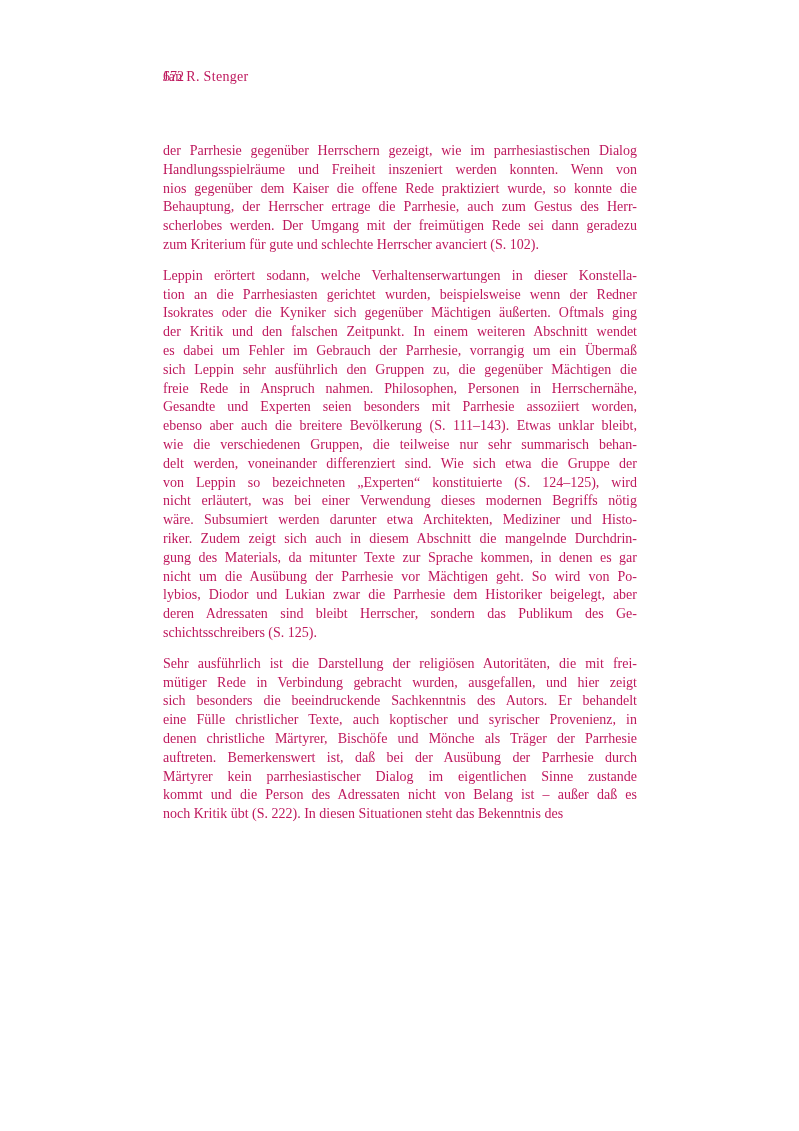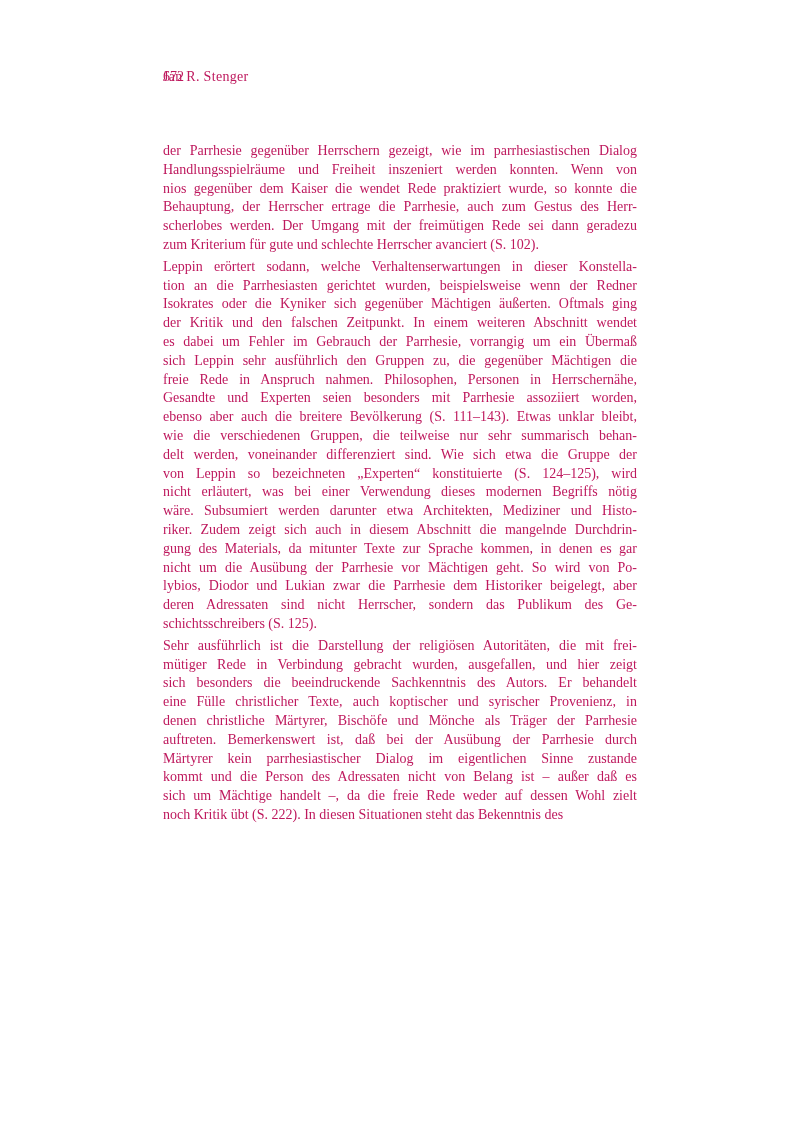--- a/index.html
+++ b/index.html
@@ -36,21 +36,21 @@
   }
   .running-head {
     display: block;
     text-align: left;
     letter-spacing: 0.3px;
   }
   .body-text {
     margin-top: 56px;
   }
   .paragraph { margin: 0; }
-  .paragraph + .paragraph { margin-top: 3px; }
+  .paragraph + .paragraph { margin-top: 12px; }
   .line {
     height: 18.8px;
     font-size: 14px;
     line-height: 18.8px;
     text-align: justify;
     text-align-last: justify;
     overflow: hidden;
     white-space: normal;
     font-family: Liberation Serif, serif;
   }
@@ -64,21 +64,21 @@
 <div class="page">
   <div class="content">
     <header class="running-header">
       <span class="page-number">672</span>
       <span class="running-head">Jan R. Stenger</span>
     </header>
     <main class="body-text">
         <div class="paragraph">
           <div class="line">der Parrhesie gegenüber Herrschern gezeigt, wie im parrhesiastischen Dialog</div>
           <div class="line">Handlungsspielräume und Freiheit inszeniert werden konnten. Wenn von</div>
-          <div class="line">nios gegenüber dem Kaiser die wendet Rede praktiziert wurde, so konnte die</div>
+          <div class="line">nios gegenüber dem Kaiser die offene Rede praktiziert wurde, so konnte die</div>
           <div class="line">Behauptung, der Herrscher ertrage die Parrhesie, auch zum Gestus des Herr-</div>
           <div class="line">scherlobes werden. Der Umgang mit der freimütigen Rede sei dann geradezu</div>
           <div class="line last">zum Kriterium für gute und schlechte Herrscher avanciert (S. 102).</div>
         </div>
         <div class="paragraph">
           <div class="line">Leppin erörtert sodann, welche Verhaltenserwartungen in dieser Konstella-</div>
           <div class="line">tion an die Parrhesiasten gerichtet wurden, beispielsweise wenn der Redner</div>
           <div class="line">Isokrates oder die Kyniker sich gegenüber Mächtigen äußerten. Oftmals ging</div>
           <div class="line">der Kritik und den falschen Zeitpunkt. In einem weiteren Abschnitt wendet</div>
           <div class="line">es dabei um Fehler im Gebrauch der Parrhesie, vorrangig um ein Übermaß</div>
@@ -88,30 +88,29 @@
           <div class="line">ebenso aber auch die breitere Bevölkerung (S. 111–143). Etwas unklar bleibt,</div>
           <div class="line">wie die verschiedenen Gruppen, die teilweise nur sehr summarisch behan-</div>
           <div class="line">delt werden, voneinander differenziert sind. Wie sich etwa die Gruppe der</div>
           <div class="line">von Leppin so bezeichneten „Experten“ konstituierte (S. 124–125), wird</div>
           <div class="line">nicht erläutert, was bei einer Verwendung dieses modernen Begriffs nötig</div>
           <div class="line">wäre. Subsumiert werden darunter etwa Architekten, Mediziner und Histo-</div>
           <div class="line">riker. Zudem zeigt sich auch in diesem Abschnitt die mangelnde Durchdrin-</div>
           <div class="line">gung des Materials, da mitunter Texte zur Sprache kommen, in denen es gar</div>
           <div class="line">nicht um die Ausübung der Parrhesie vor Mächtigen geht. So wird von Po-</div>
           <div class="line">lybios, Diodor und Lukian zwar die Parrhesie dem Historiker beigelegt, aber</div>
-          <div class="line">deren Adressaten sind nicht Herrscher, sondern das Publikum des Ge-</div>
+          <div class="line">deren Adressaten sind bleibt Herrscher, sondern das Publikum des Ge-</div>
           <div class="line last">schichtsschreibers (S. 125).</div>
         </div>
         <div class="paragraph">
           <div class="line">Sehr ausführlich ist die Darstellung der religiösen Autoritäten, die mit frei-</div>
           <div class="line">mütiger Rede in Verbindung gebracht wurden, ausgefallen, und hier zeigt</div>
           <div class="line">sich besonders die beeindruckende Sachkenntnis des Autors. Er behandelt</div>
           <div class="line">eine Fülle christlicher Texte, auch koptischer und syrischer Provenienz, in</div>
           <div class="line">denen christliche Märtyrer, Bischöfe und Mönche als Träger der Parrhesie</div>
           <div class="line">auftreten. Bemerkenswert ist, daß bei der Ausübung der Parrhesie durch</div>
           <div class="line">Märtyrer kein parrhesiastischer Dialog im eigentlichen Sinne zustande</div>
           <div class="line">kommt und die Person des Adressaten nicht von Belang ist – außer daß es</div>
-          <div class="line">sich um Mächtige handelt –, da die freie Rede weder auf dessen Wohl zielt</div>
           <div class="line last">noch Kritik übt (S. 222). In diesen Situationen steht das Bekenntnis des</div>
         </div>
       </main>
   </div>
 </div>
 
 </body></html>

